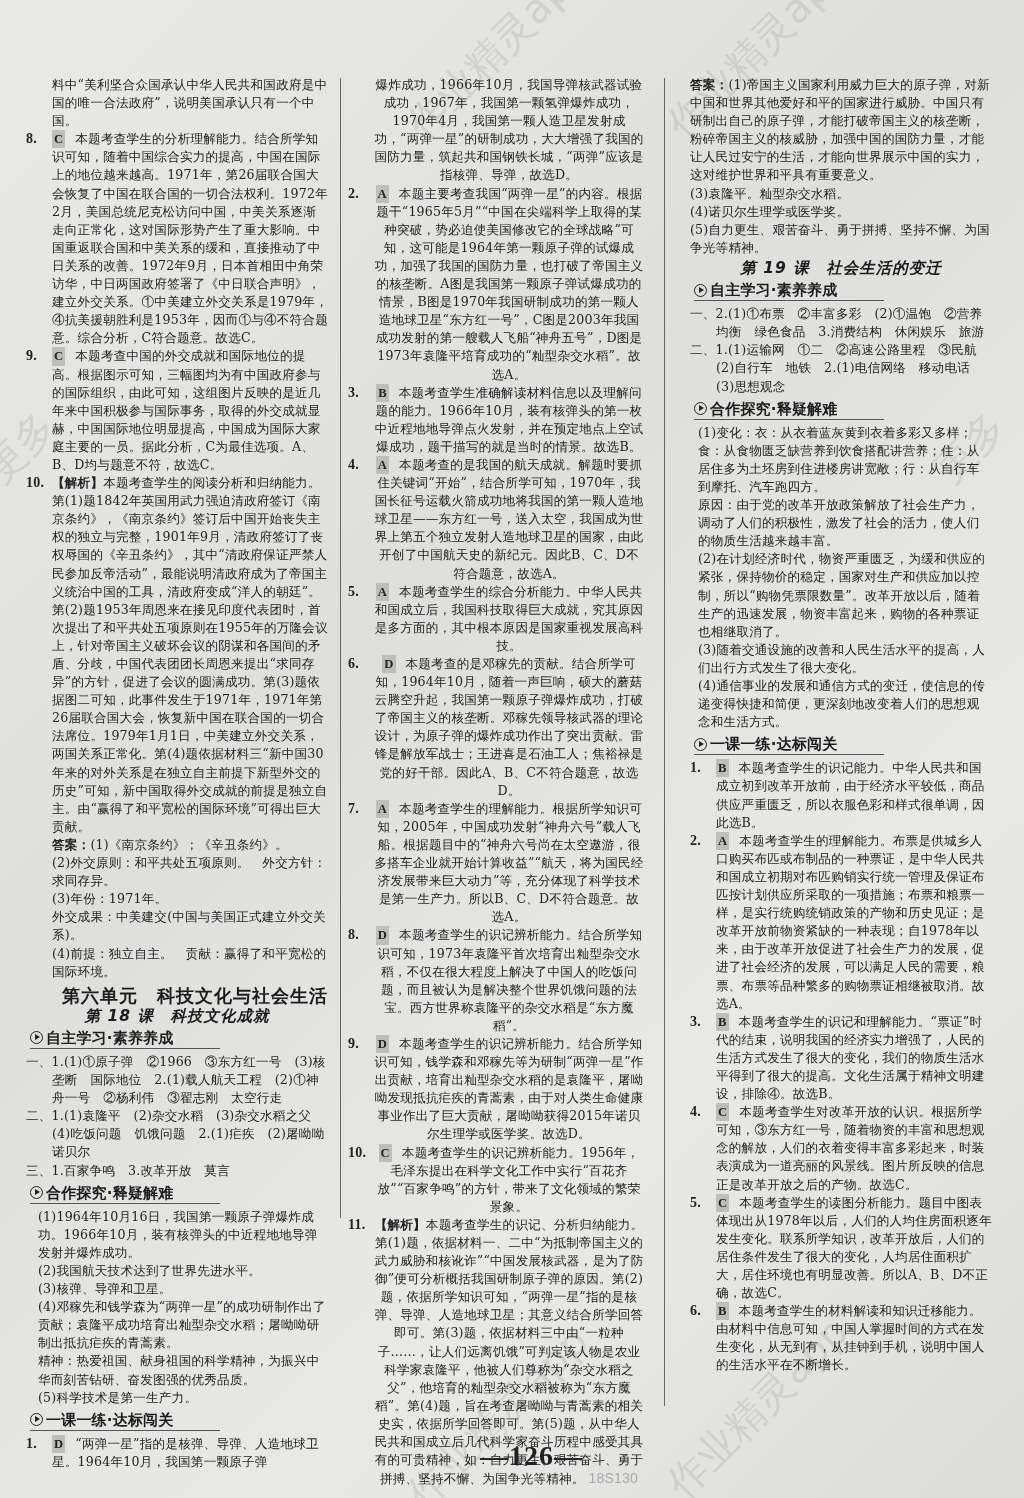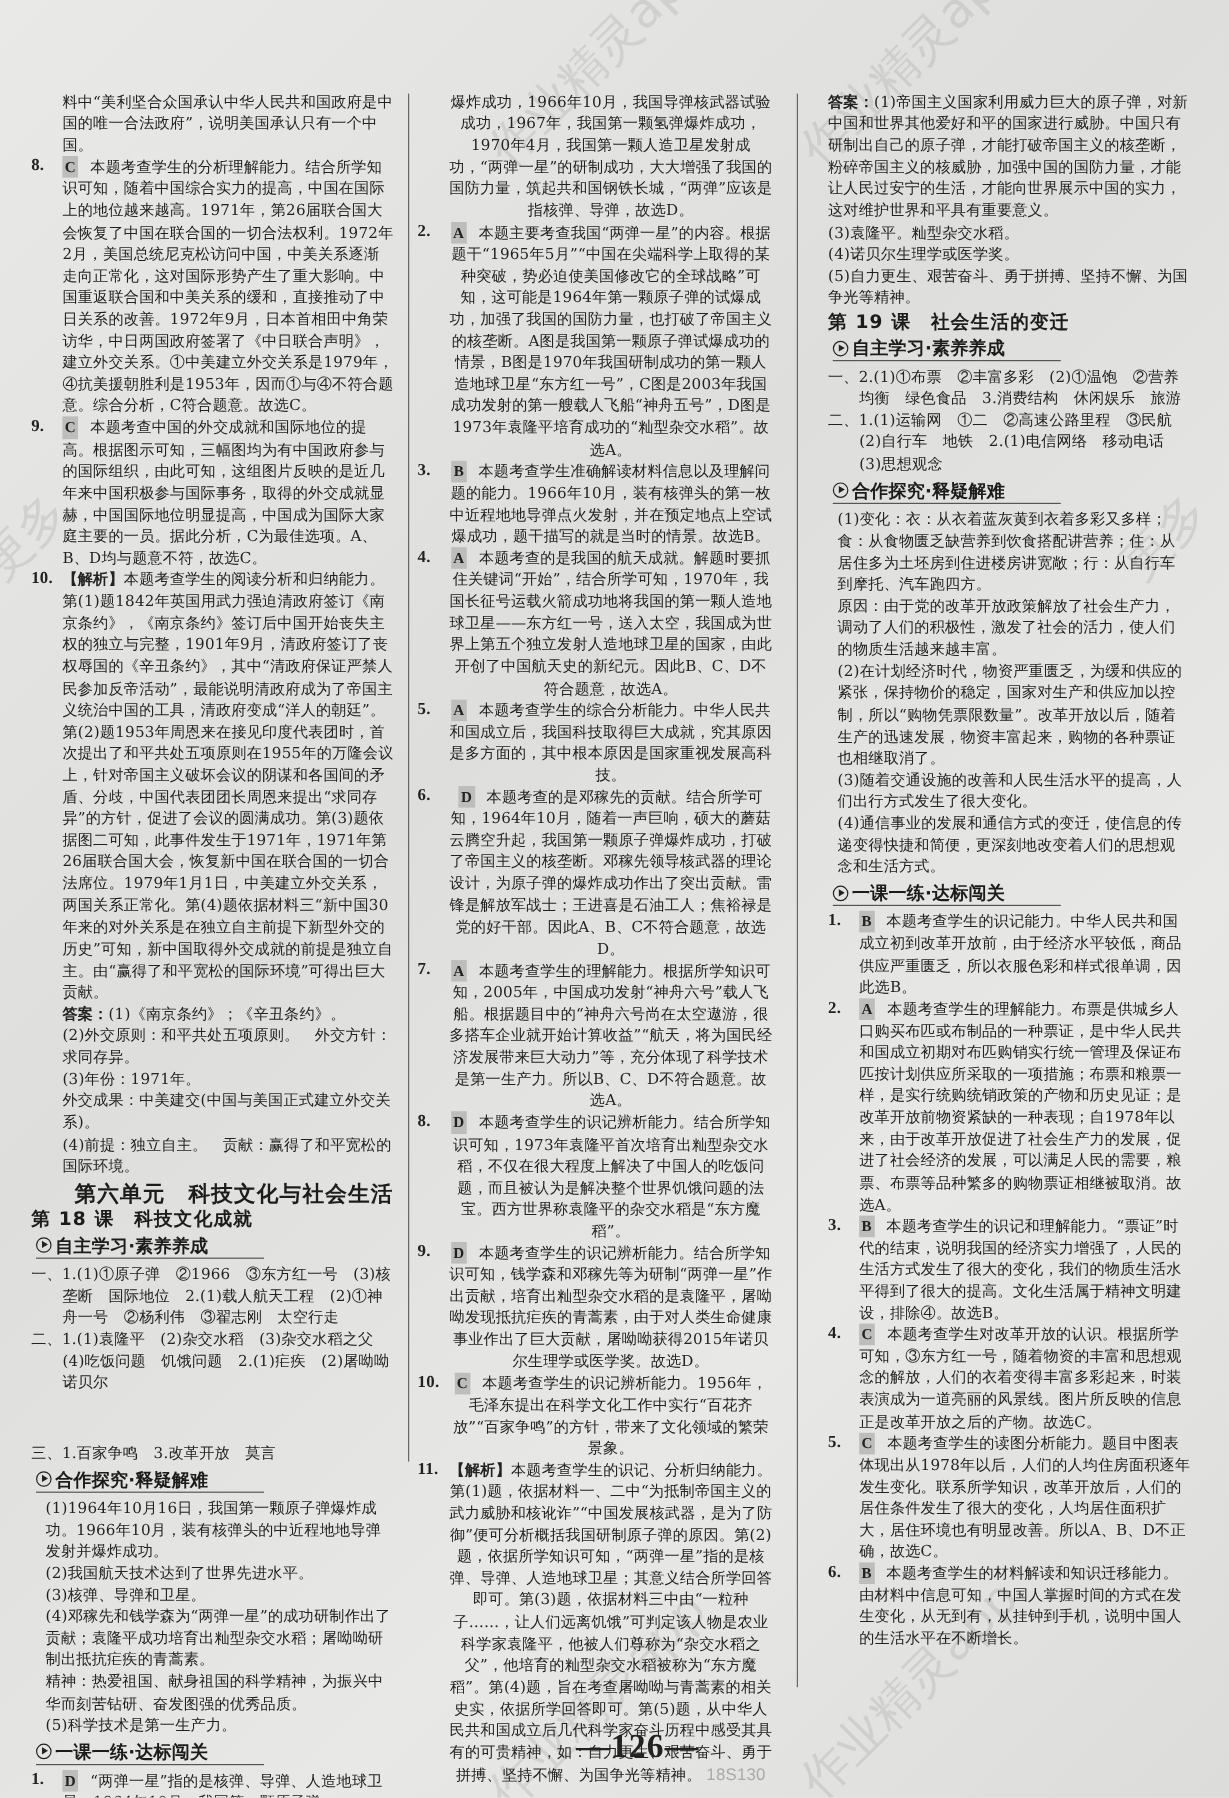--- a/index.html
+++ b/index.html
@@ -36,21 +36,21 @@
   }
   .p { margin: 0; }
   .ind { padding-left: 26px; }
   .bold { font-weight: bold; }
   .unit-title {
     font-family: "DejaVu Sans", sans-serif; font-weight: bold; font-size: 18px;
     text-align: right; margin: 6px 0 2px 0; letter-spacing: 1px; color: #1c1c1c;
   }
   .lesson-title {
     font-family: "DejaVu Sans", sans-serif; font-weight: bold; font-size: 15.5px;
-    text-align: left; margin: 2px 0 4px 0; letter-spacing: 1px; color: #1c1c1c;
+    text-align: center; margin: 2px 0 4px 0; letter-spacing: 1px; color: #1c1c1c; font-style: italic;
   }
   .sec-head {
     font-family: "DejaVu Sans", sans-serif; font-size: 15px; font-weight: bold;
     border-bottom: 1.5px solid #555; width: 190px; margin: 4px 0 4px 4px;
     padding-bottom: 1px; display: flex; align-items: center; gap: 3px; color: #1c1c1c;
   }
   .sec-head .ic {
     display: inline-block; width: 11px; height: 11px; border: 1.3px solid #222;
     border-radius: 50%; position: relative; flex: none;
   }
@@ -114,21 +114,21 @@
     <div class="unit-title">第六单元　科技文化与社会生活</div>
     <div class="lesson-title">第 18 课　科技文化成就</div>
 
     <div class="sec-head">
       <span class="ic"></span>
       <span>自主学习·素养养成</span>
     </div>
     <div class="ind" style="padding-left:0;">
       <div style="padding-left:26px;text-indent:-26px;">一、1.(1)①原子弹　②1966　③东方红一号　(3)核垄断　国际地位　2.(1)载人航天工程　(2)①神舟一号　②杨利伟　③翟志刚　太空行走</div>
       <div style="padding-left:26px;text-indent:-26px;">二、1.(1)袁隆平　(2)杂交水稻　(3)杂交水稻之父　(4)吃饭问题　饥饿问题　2.(1)疟疾　(2)屠呦呦　诺贝尔</div>
-      <div style="padding-left:26px;text-indent:-26px;margin-top:40px;">三、1.百家争鸣　3.改革开放　莫言</div>
+      <div style="padding-left:26px;text-indent:-26px;">三、1.百家争鸣　3.改革开放　莫言</div>
     </div>
 
     <div class="sec-head">
       <span class="ic"></span>
       <span>合作探究·释疑解难</span>
     </div>
     <div class="ind" style="padding-left:12px;">
       <div>(1)1964年10月16日，我国第一颗原子弹爆炸成功。1966年10月，装有核弹头的中近程地地导弹发射并爆炸成功。</div>
       <div>(2)我国航天技术达到了世界先进水平。</div>
       <div>(3)核弹、导弹和卫星。</div>

